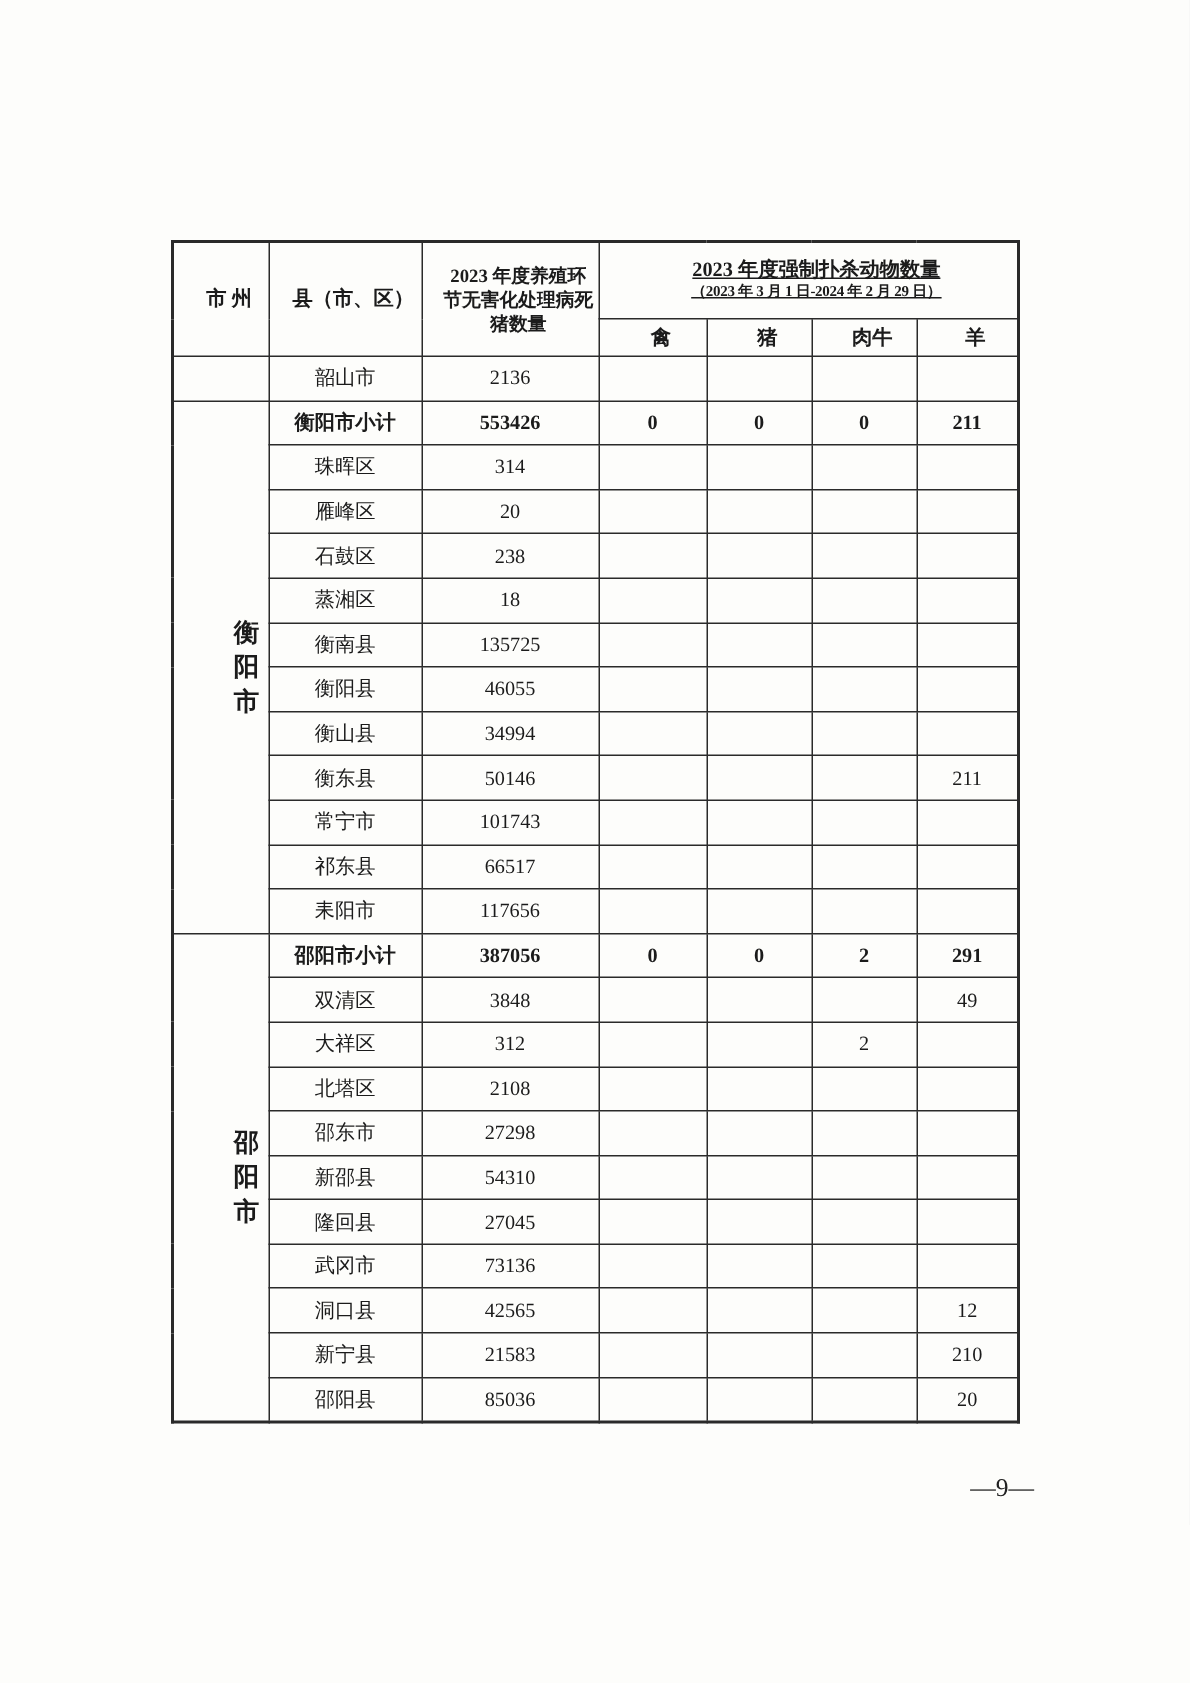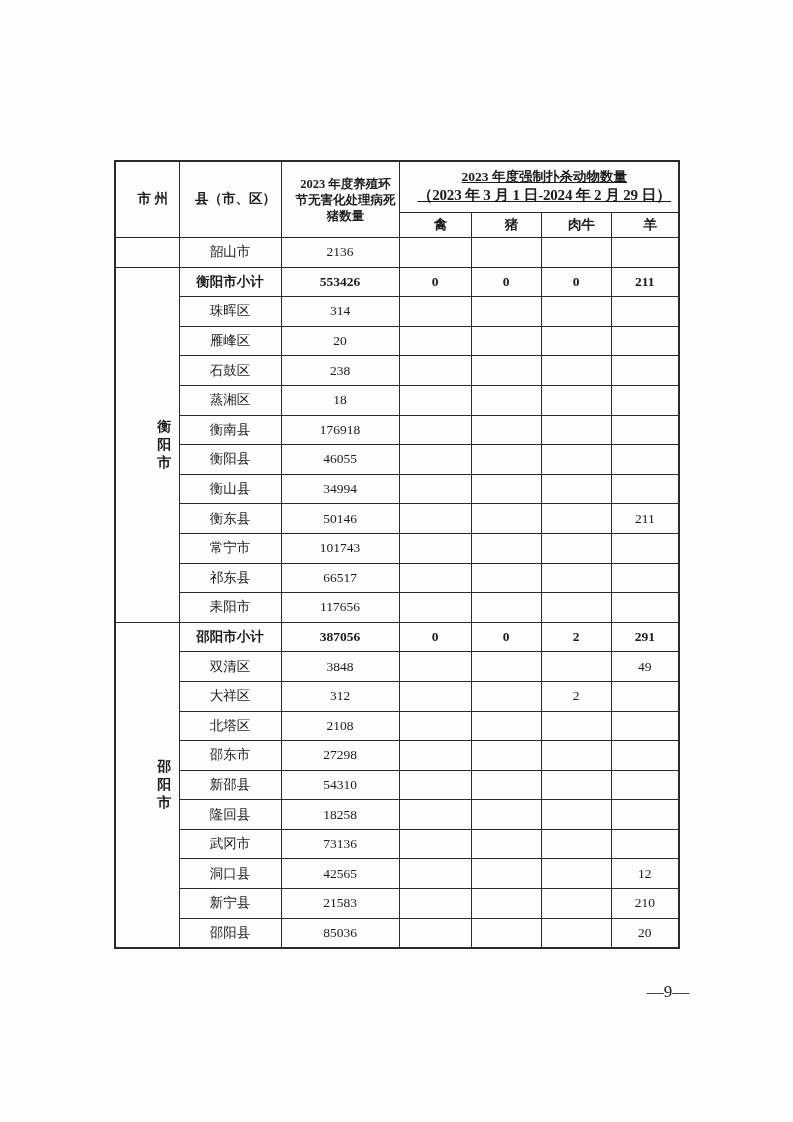--- a/index.html
+++ b/index.html
@@ -33,28 +33,28 @@
   .disposal-table thead th {
     font-weight: bold;
     font-size: 13.5px;
     line-height: 1.25;
     padding-left: 13px;
   }
   th.cull-title-cell { height: 50px; text-decoration: underline; }
   th.sub-col { height: 24px; font-size: 14px; }
   .disposal-head-line { font-size: 12.5px; line-height: 1.28; white-space: nowrap; }
   .cull-title-line1 { font-size: 13.5px; white-space: nowrap; }
-  .cull-title-line2 { font-size: 15px; white-space: nowrap; letter-spacing: -0.2px; text-align: center; }
+  .cull-title-line2 { font-size: 10px; white-space: nowrap; letter-spacing: -0.2px; text-align: center; }
   .disposal-table tbody td {
     height: 28.6px;
     font-size: 13.5px;
   }
   .disposal-table tbody td.prefecture-cell {
     font-weight: bold;
-    font-size: 14px;
+    font-size: 17px;
     letter-spacing: 1px;
     padding-left: 37px;
   }
   .disposal-table tbody tr.subtotal-row td {
     font-weight: bold;
   }
   .page-number {
     position: absolute;
     top: 982px;
     left: 633px;
@@ -147,21 +147,21 @@
         <tr>
           <td>蒸湘区</td>
           <td>18</td>
           <td></td>
           <td></td>
           <td></td>
           <td></td>
         </tr>
         <tr>
           <td>衡南县</td>
-          <td>176918</td>
+          <td>135725</td>
           <td></td>
           <td></td>
           <td></td>
           <td></td>
         </tr>
         <tr>
           <td>衡阳县</td>
           <td>46055</td>
           <td></td>
           <td></td>
@@ -252,21 +252,21 @@
         <tr>
           <td>新邵县</td>
           <td>54310</td>
           <td></td>
           <td></td>
           <td></td>
           <td></td>
         </tr>
         <tr>
           <td>隆回县</td>
-          <td>18258</td>
+          <td>27045</td>
           <td></td>
           <td></td>
           <td></td>
           <td></td>
         </tr>
         <tr>
           <td>武冈市</td>
           <td>73136</td>
           <td></td>
           <td></td>

